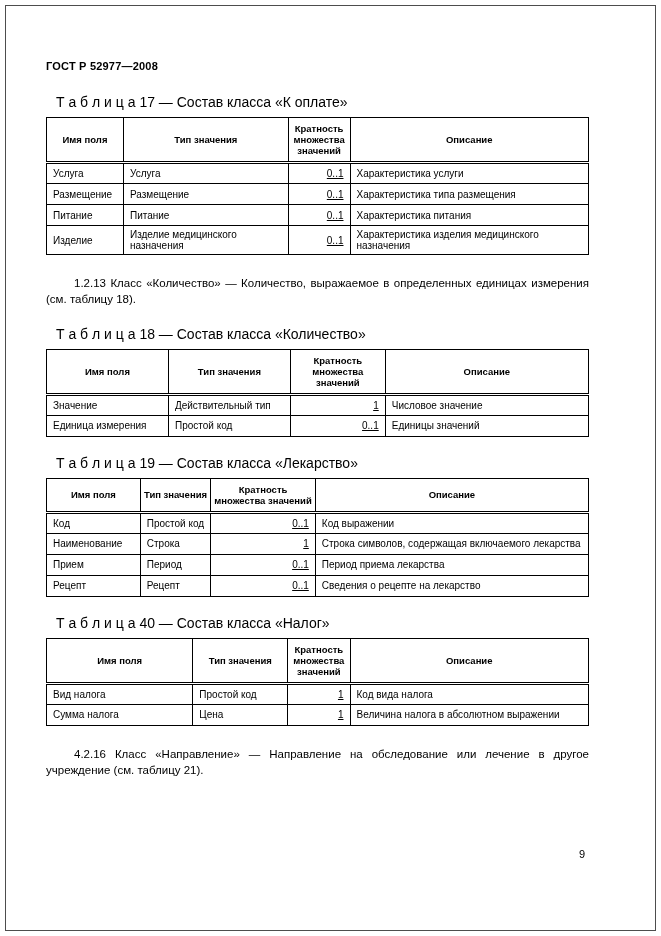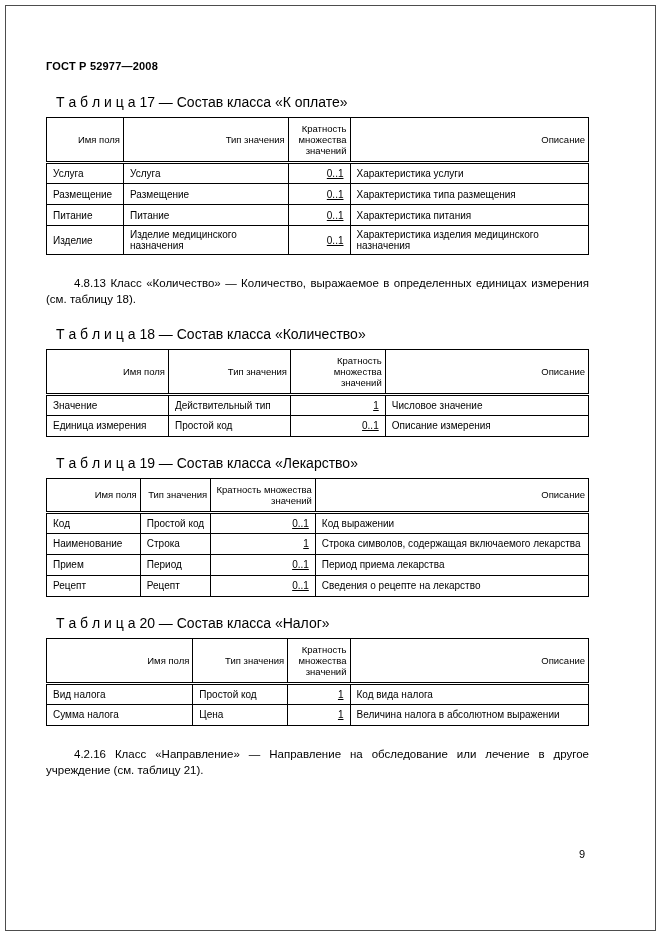--- a/index.html
+++ b/index.html
@@ -23,21 +23,21 @@
   .caption { font-size: 14px; margin: 18px 0 7px 10px; }
   table.gost {
     width: 100%; border-collapse: collapse; table-layout: fixed;
     font-size: 10px;
   }
   table.gost th, table.gost td {
     border: 1px solid #000; padding: 3px 6px; vertical-align: middle;
     word-wrap: break-word;
   }
   table.gost th {
-    font-weight: normal; text-align: right; font-size: 9.5px;
+    font-weight: bold; text-align: center; font-size: 9.5px;
     padding: 5px 3px; border-bottom: 3px double #000;
   }
   table.gost td { height: 21px; }
   table.gost td:nth-child(3) { text-align: right; text-decoration: underline; }
   .para {
     font-size: 11.5px; line-height: 1.42; text-align: justify;
     text-indent: 28px; margin-top: 20px; margin-bottom: 16px;
   }
   .page-number {
     position: absolute; top: 848px; right: 76px; font-size: 11px;
@@ -89,21 +89,21 @@
         </tr>
         <tr>
           <td>Изделие</td>
           <td>Изделие медицинского назначения</td>
           <td>0..1</td>
           <td>Характеристика изделия медицинского назначения</td>
         </tr>
       </tbody>
   </table>
 
-  <p class="para">4.8.13 Класс «Количество» — Количество, выражаемое в определенных единицах измерения (см. таблицу 18).</p>
+  <p class="para">1.2.13 Класс «Количество» — Количество, выражаемое в определенных единицах измерения (см. таблицу 18).</p>
 
   <div class="caption">Т а б л и ц а 18 — Состав класса «Количество»</div>
   <table class="gost">
     <colgroup>
       <col style="width:22.5%">
         <col style="width:22.5%">
         <col style="width:17.5%">
         <col style="width:37.5%">
     </colgroup>
     <thead>
@@ -118,21 +118,21 @@
         <tr>
           <td>Значение</td>
           <td>Действительный тип</td>
           <td>1</td>
           <td>Числовое значение</td>
         </tr>
         <tr>
           <td>Единица измерения</td>
           <td>Простой код</td>
           <td>0..1</td>
-          <td>Описание измерения</td>
+          <td>Единицы значений</td>
         </tr>
       </tbody>
   </table>
 
 
   <div class="caption">Т а б л и ц а 19 — Состав класса «Лекарство»</div>
   <table class="gost">
     <colgroup>
       <col style="width:17.3%">
         <col style="width:13%">
@@ -169,21 +169,21 @@
         <tr>
           <td>Рецепт</td>
           <td>Рецепт</td>
           <td>0..1</td>
           <td>Сведения о рецепте на лекарство</td>
         </tr>
       </tbody>
   </table>
 
 
-  <div class="caption">Т а б л и ц а 20 — Состав класса «Налог»</div>
+  <div class="caption">Т а б л и ц а 40 — Состав класса «Налог»</div>
   <table class="gost">
     <colgroup>
       <col style="width:27%">
         <col style="width:17.5%">
         <col style="width:11.5%">
         <col style="width:44%">
     </colgroup>
     <thead>
       <tr>
           <th>Имя поля</th>

